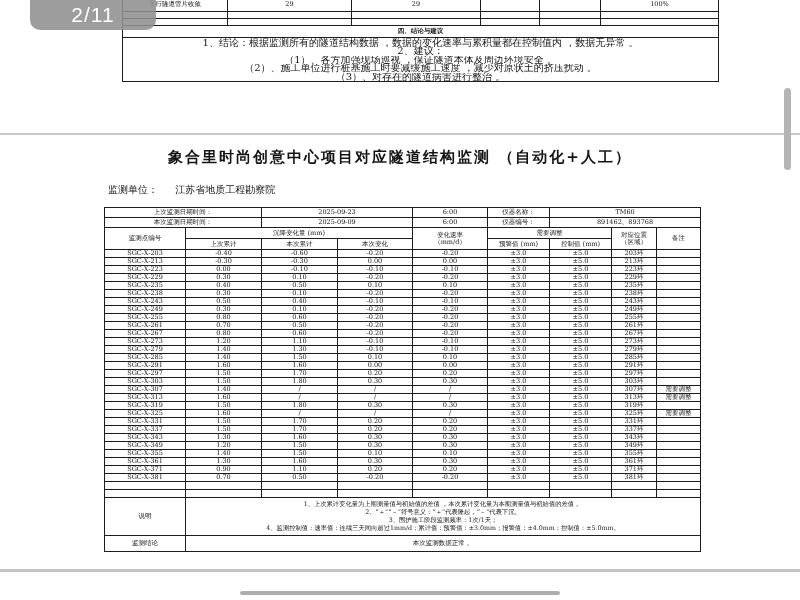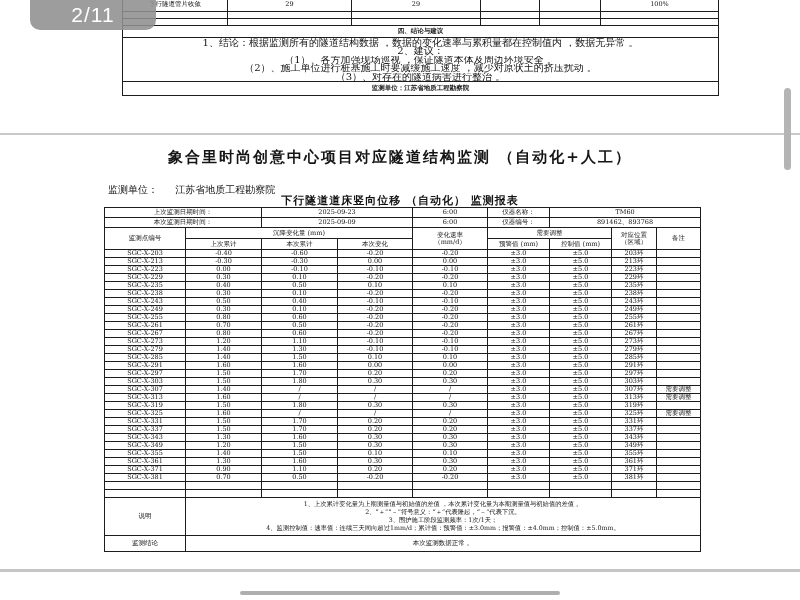--- a/index.html
+++ b/index.html
@@ -105,34 +105,30 @@
       </tr>
       <tr class="p1-conclusion">
         <td colspan="6" id="conclusion-cell">
             <div class="concl-line">1、结论：根据监测所有的隧道结构数据 ，数据的变化速率与累积量都在控制值内 ，数据无异常 。</div>
             <div class="concl-line">2、建议：</div>
             <div class="concl-line">（1）、各方加强现场巡视 ，保证隧道本体及周边环境安全 。</div>
             <div class="concl-line">（2）、施工单位进行桩基施工时要减缓施工速度 ，减少对原状土的挤压扰动 。</div>
             <div class="concl-line">（3）、对存在的隧道病害进行整治 。</div>
           </td>
       </tr>
-      <tr class="p1-footer">
-        <td colspan="6">监测单位：江苏省地质工程勘察院</td>
-      </tr>
     </tbody>
   </table>
 
   <div class="separator" id="sep1"></div>
 
   <div id="report-title">象合里时尚创意中心项目对应隧道结构监测 （自动化+人工）</div>
   <div id="report-unit">
     <span>监测单位：</span>
     <span class="unit-value">江苏省地质工程勘察院</span>
   </div>
-  <div id="report-subtitle">下行隧道道床竖向位移 （自动化） 监测报表</div>
 
   <table id="report-table">
     <colgroup>
       <col style="width:81px">
         <col style="width:76px">
         <col style="width:76px">
       <col style="width:75px">
         <col style="width:75px">
         <col style="width:62px">
       <col style="width:62px">

